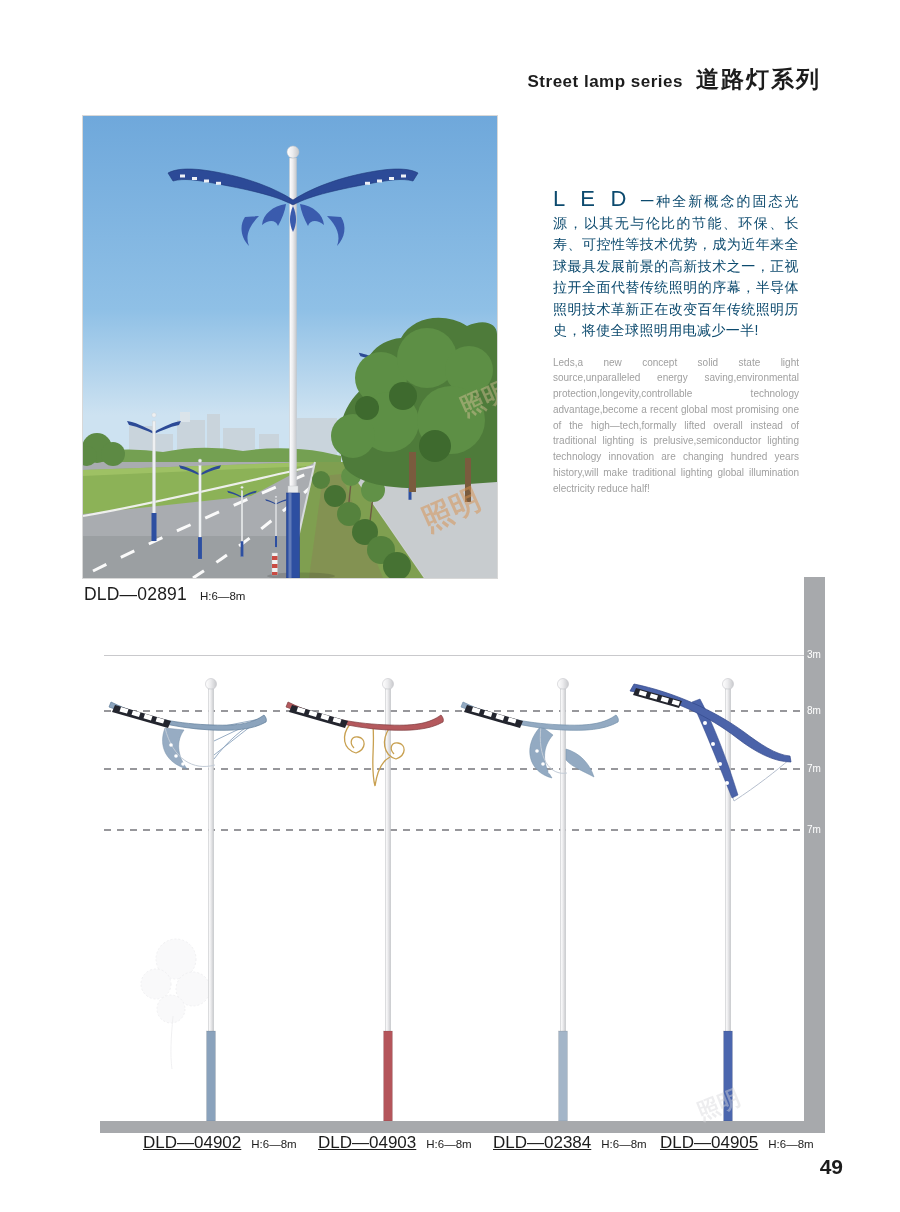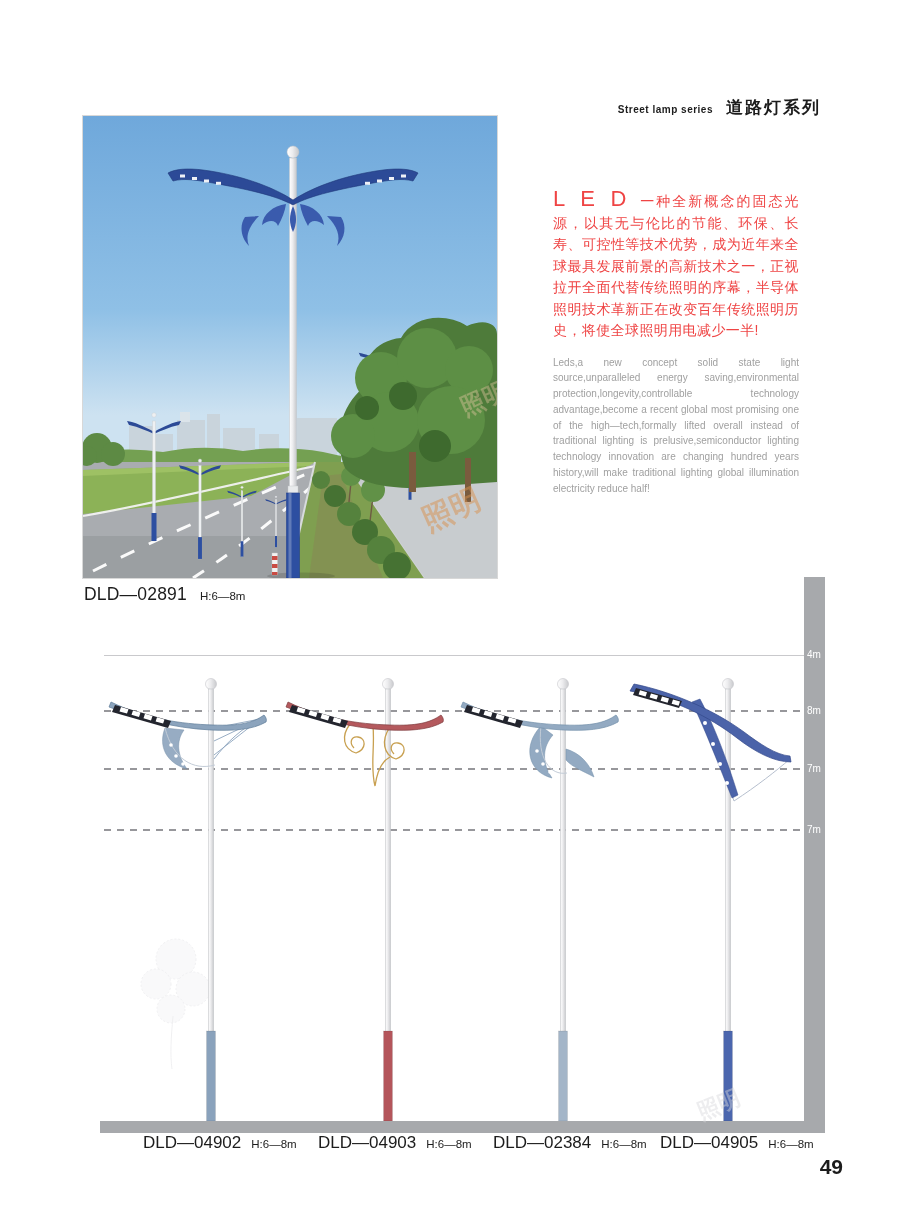--- a/index.html
+++ b/index.html
@@ -1,47 +1,47 @@
 <!DOCTYPE html>
 <html><head>
 <meta charset="utf-8">
 <style>
   html,body{margin:0;padding:0;background:#ffffff;}
   .page{position:relative;width:900px;height:1212px;background:#fff;overflow:hidden;
         font-family:"Liberation Sans",sans-serif;color:#1c1c1c;}
   
   .hdr{position:absolute;top:64px;right:79px;display:flex;align-items:baseline;gap:13px;}
-  .hdr-en{font-size:10px;font-weight:700;letter-spacing:.5px;}
-  .hdr-cn{font-size:17px;font-weight:700;letter-spacing:2px;margin-top:32px;}
+  .hdr-en{font-size:17px;font-weight:700;letter-spacing:.5px;}
+  .hdr-cn{font-size:23px;font-weight:700;letter-spacing:2px;}
   
   .photo{position:absolute;left:83px;top:116px;width:414px;height:462px;margin:0;outline:1px solid #d8d8d8;}
   .photo svg{display:block;}
   
   .plabel{position:absolute;display:flex;align-items:baseline;gap:13px;white-space:nowrap;}
   .plabel .model{font-size:17.5px;letter-spacing:.2px;}
   .plabel .hrange{font-size:11.5px;color:#222;}
   .plabel-main{left:84px;top:584px;}
   
   .intro{position:absolute;left:553px;top:188px;width:246px;}
-  .cn{margin:0;font-size:14px;line-height:21.5px;text-align:justify;letter-spacing:.4px;color:#ef4444;}
+  .cn{margin:0;font-size:14px;line-height:21.5px;text-align:justify;letter-spacing:.4px;color:#0c4a6e;}
   .led{font-size:22px;letter-spacing:4px;margin-right:8px;}
   .en{margin:13px 0 0;font-size:10px;line-height:15.8px;color:#a0a0a0;text-align:justify;}
   
   .ruler{position:absolute;left:804px;top:577px;width:21px;height:556px;background:#a7a9ac;}
   .rmark{position:absolute;left:807px;width:30px;color:#fff;font-size:10px;}
   .hline{position:absolute;left:104px;width:700px;}
   .hline.solid{height:1px;background:#c9c9cc;}
   .hline.dashed{height:2px;background:repeating-linear-gradient(90deg,#97979b 0 7px,transparent 7px 13px);}
   .ground{position:absolute;left:100px;top:1121px;width:725px;height:12px;background:#a7a9ac;}
   .lamp-fig{position:absolute;top:664px;width:200px;height:457px;margin:0;}
   .lamp-fig svg{display:block;}
   .finial,.polebody{fill:url(#poleGrad);stroke:#c4c5c9;stroke-width:.6;}
   .polebase{stroke:rgba(0,0,0,.2);stroke-width:.5;}
   .dlabel{position:absolute;top:1133px;display:flex;align-items:baseline;gap:10px;white-space:nowrap;}
-  .dlabel .model{font-size:17px;}
+  .dlabel .model{font-size:17px;text-decoration:underline;}
   .dlabel .hrange{font-size:11.5px;}
   .pageno{position:absolute;right:57px;top:1155px;font-size:21px;font-weight:700;}
   .wm{position:absolute;font-weight:700;transform:rotate(-22deg);pointer-events:none;}
   .wm1{left:742px;top:1066px;font-size:26px;color:#ffffff;opacity:.55;}
   .wm2{left:697px;top:1090px;font-size:22px;color:#d8d8dc;opacity:.45;}
 </style>
 </head>
 <body>
 
 <div class="page">
@@ -211,21 +211,21 @@
       </linearGradient>
     </defs>
       </svg>
 
     <div class="hline solid" style="top:655px"></div>
     <div class="hline dashed" style="top:710px"></div>
     <div class="hline dashed" style="top:768px"></div>
     <div class="hline dashed" style="top:829px"></div>
 
     <div class="ruler"></div>
-    <span class="rmark" style="top:649px">4m</span>
+    <span class="rmark" style="top:649px">3m</span>
     <span class="rmark" style="top:705px">8m</span>
     <span class="rmark" style="top:763px">7m</span>
     <span class="rmark" style="top:824px">7m</span>
 
     <figure class="lamp-fig" style="left:101px">
       <svg viewBox="0 0 200 457" width="200" height="457">
         <g opacity=".4">
           <g fill="#f1f1f4" stroke="#d9d9dd" stroke-dasharray="2 2">
             <circle cx="75" cy="295" r="20"></circle>
               <circle cx="55" cy="320" r="15"></circle>

